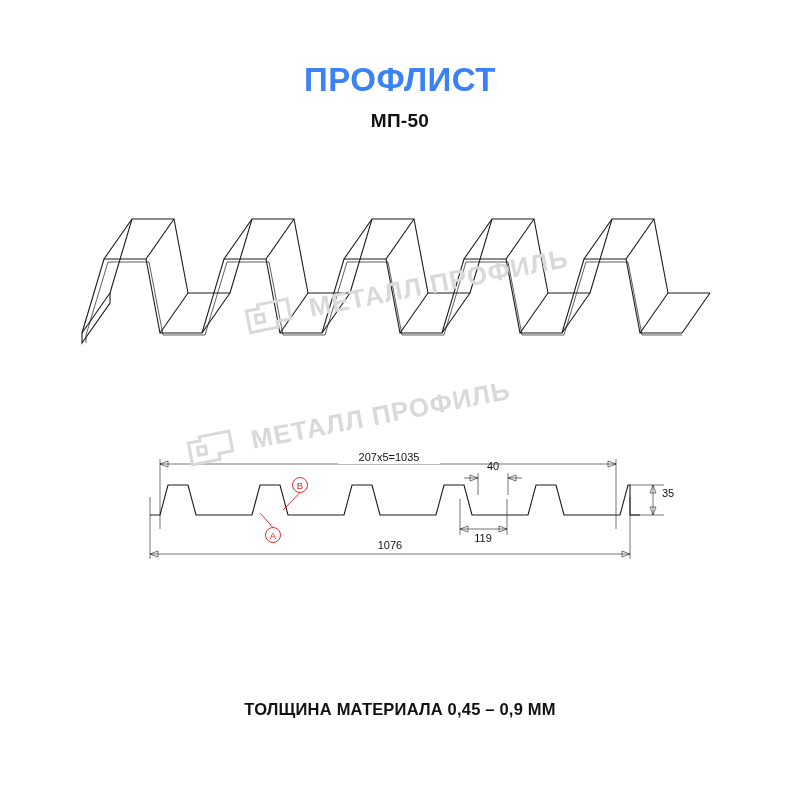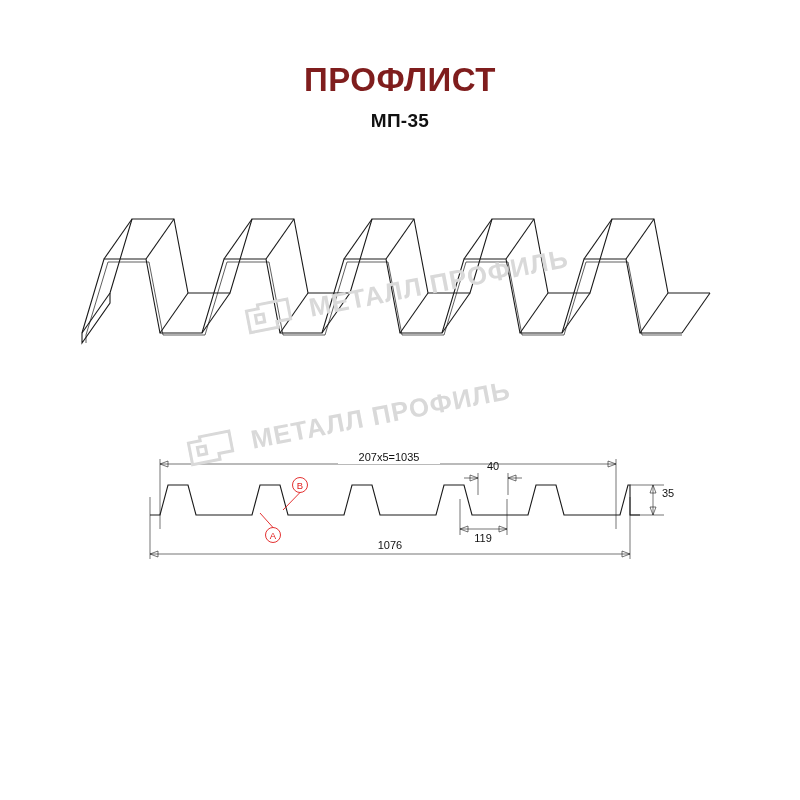--- a/index.html
+++ b/index.html
@@ -24,21 +24,21 @@
     position: absolute;
     top: 62px;
     left: 0;
     width: 800px;
     text-align: center;
   }
   .title {
     font-size: 33px;
     font-weight: bold;
     letter-spacing: 0.5px;
-    color: #7f1d1d;
+    color: #3b82f6;
     line-height: 1.1;
   }
   .subtitle {
     margin-top: 12px;
     font-size: 19px;
     font-weight: bold;
     color: #111111;
     letter-spacing: 0.3px;
   }
   .iso-wrap {
@@ -103,21 +103,21 @@
   .red { stroke: #e01b1b; fill: none; stroke-width: 0.9; }
   .red-txt { font-family: "Liberation Sans", sans-serif; font-size: 9.5px; fill: #e01b1b; }
 </style>
 </head>
 <body>
 
 <div class="page">
 
   <div class="title-block">
     <div class="title">ПРОФЛИСТ</div>
-    <div class="subtitle">МП-35</div>
+    <div class="subtitle">МП-50</div>
   </div>
 
   <div class="iso-wrap">
     <svg width="680" height="180" viewBox="0 0 680 180">
       <g>
 
         <path class="ln" d="M 40 108
           L 62 34 L 104 34 L 118 108
           L 160 108 L 182 34 L 224 34 L 238 108
           L 280 108 L 302 34 L 344 34 L 358 108
@@ -260,14 +260,15 @@
   <div class="wm wm-2">
     <span class="wm-logo">
       <svg width="46" height="30" viewBox="0 0 46 30">
         <path d="M2 28 L2 6 L14 6 L14 2 L44 2 L44 22 L30 22 L30 28 Z" fill="none" stroke="#d9d9d9" stroke-width="3"></path>
         <path d="M10 20 L10 12 L18 12 L18 20 Z" fill="none" stroke="#d9d9d9" stroke-width="3"></path>
       </svg>
     </span>
     <span class="wm-text">МЕТАЛЛ ПРОФИЛЬ</span>
   </div>
 
+  <div class="footer-note">ТОЛЩИНА МАТЕРИАЛА 0,45 – 0,9 ММ</div>
 
 </div>
 
 </body></html>

